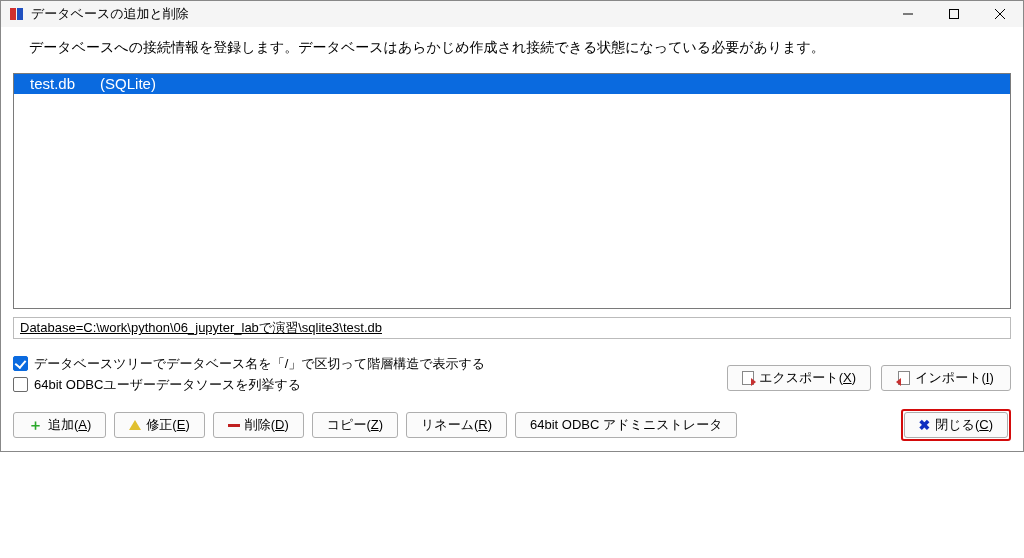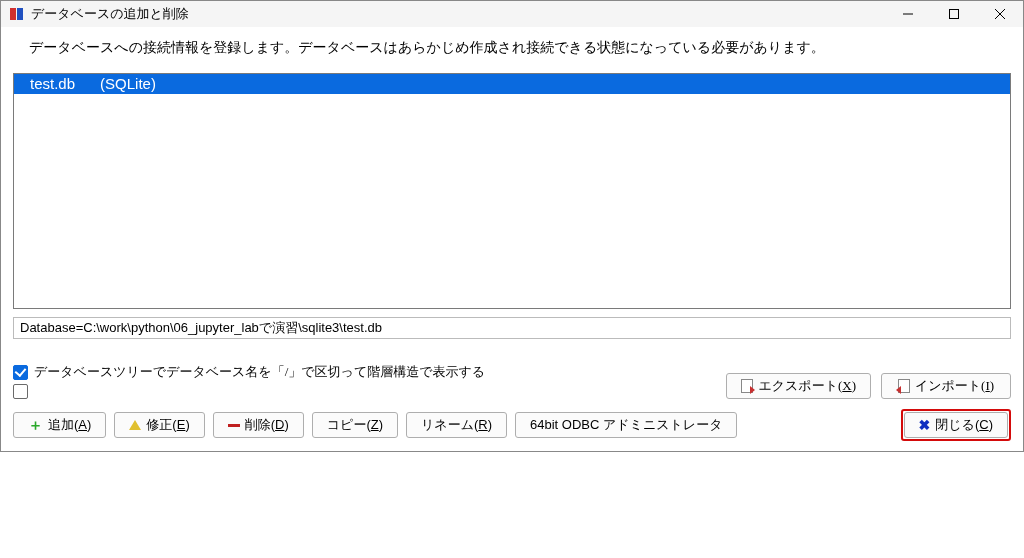--- a/index.html
+++ b/index.html
@@ -67,27 +67,27 @@
   }
   .conn-string {
     margin: 4px 12px 4px 12px;
     border: 1px solid #bbb;
     background: #fff;
     height: 22px;
     line-height: 20px;
     padding: 0 6px;
     font-size: 13px;
     color: #000;
+    text-decoration: underline;
   }
   .options-zone {
     margin: 6px 12px 4px 12px;
     display: flex;
-    align-items: flex-end;
+    align-items: center;
     height: 62px;
-    font-family: Liberation Serif, serif;
   }
   .options-left {
     flex: 1;
     display: flex;
     flex-direction: column;
     gap: 3px;
   }
   .checkbox-row {
     display: flex;
     align-items: center;
@@ -232,20 +232,21 @@
   <div class="conn-string">Database=C:\work\python\06_jupyter_labで演習\sqlite3\test.db</div>
 
   <div class="options-zone">
     <div class="options-left">
       <div class="checkbox-row">
         <span class="checkbox checked"></span>
         <span>データベースツリーでデータベース名を「/」で区切って階層構造で表示する</span>
       </div>
       <div class="checkbox-row">
         <span class="checkbox"></span>
+        <span>64bit ODBCユーザーデータソースを列挙する</span>
       </div>
     </div>
     <div class="options-right">
       <div class="btn btn-wide">
         <span class="icon-doc export"></span>
         <span><span>エクスポート(</span><span class="underline">X</span><span>)</span></span>
       </div>
       <div class="btn btn-wide">
         <span class="icon-doc import"></span>
         <span><span>インポート(</span><span class="underline">I</span><span>)</span></span>

